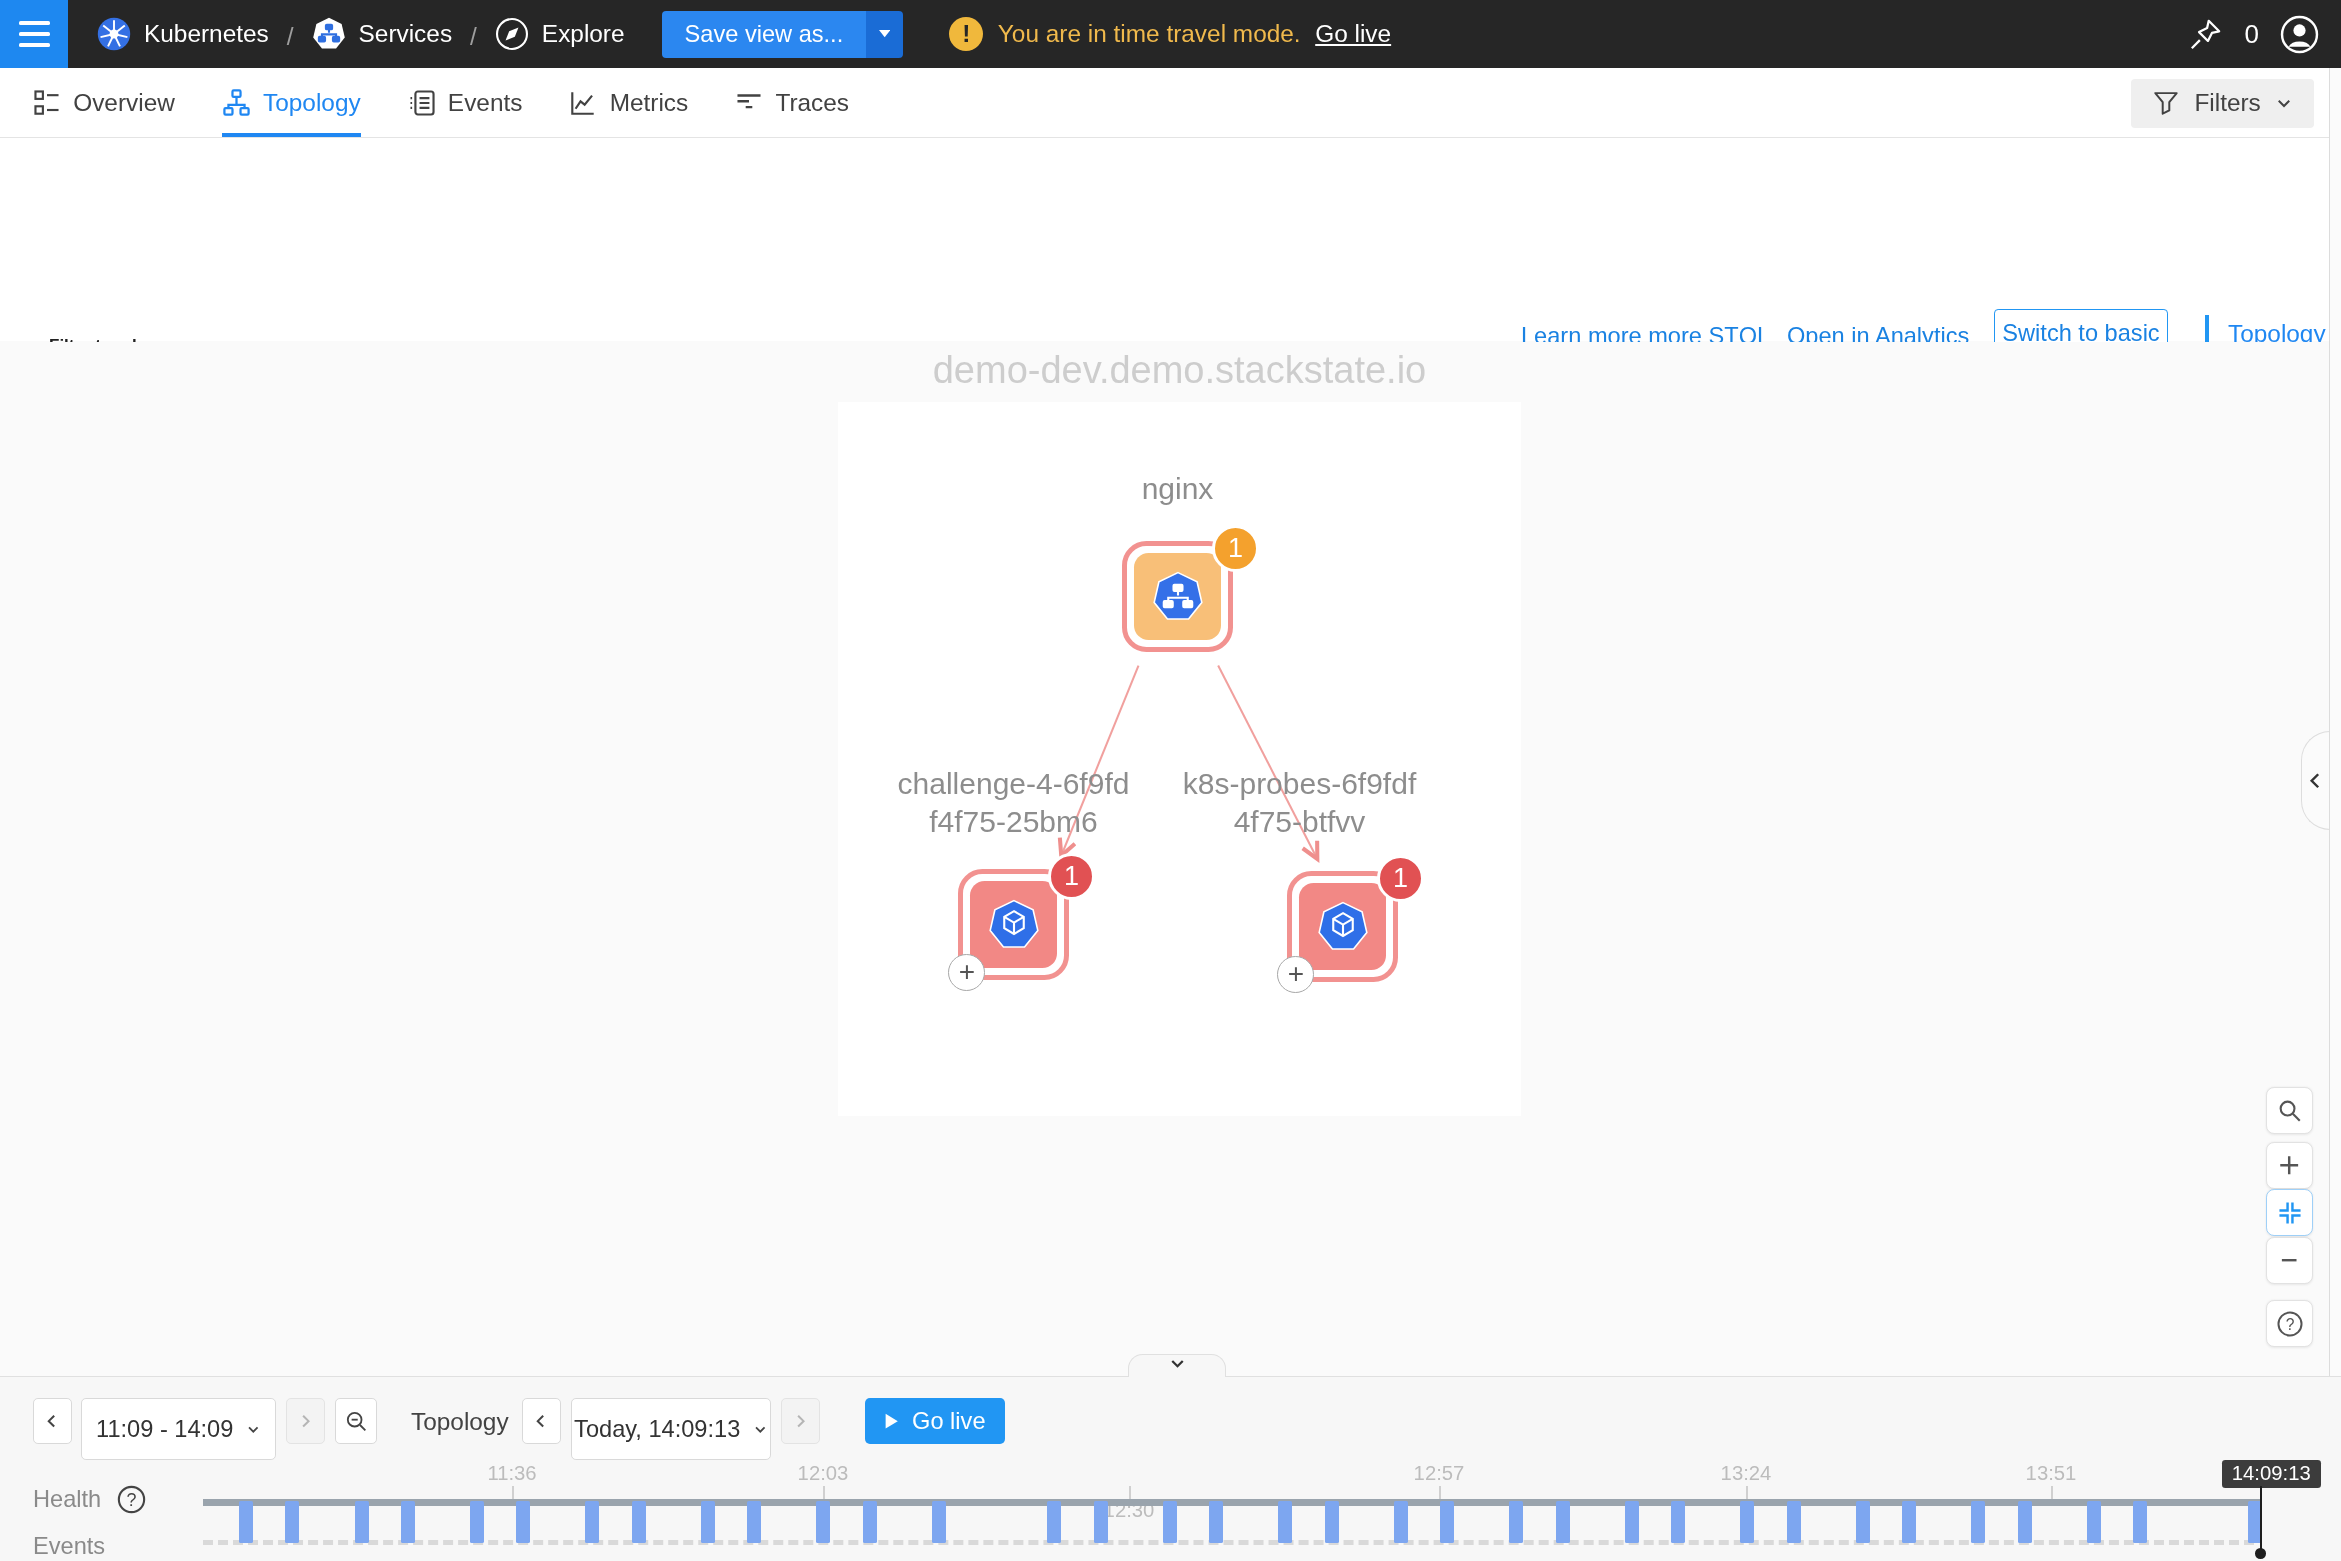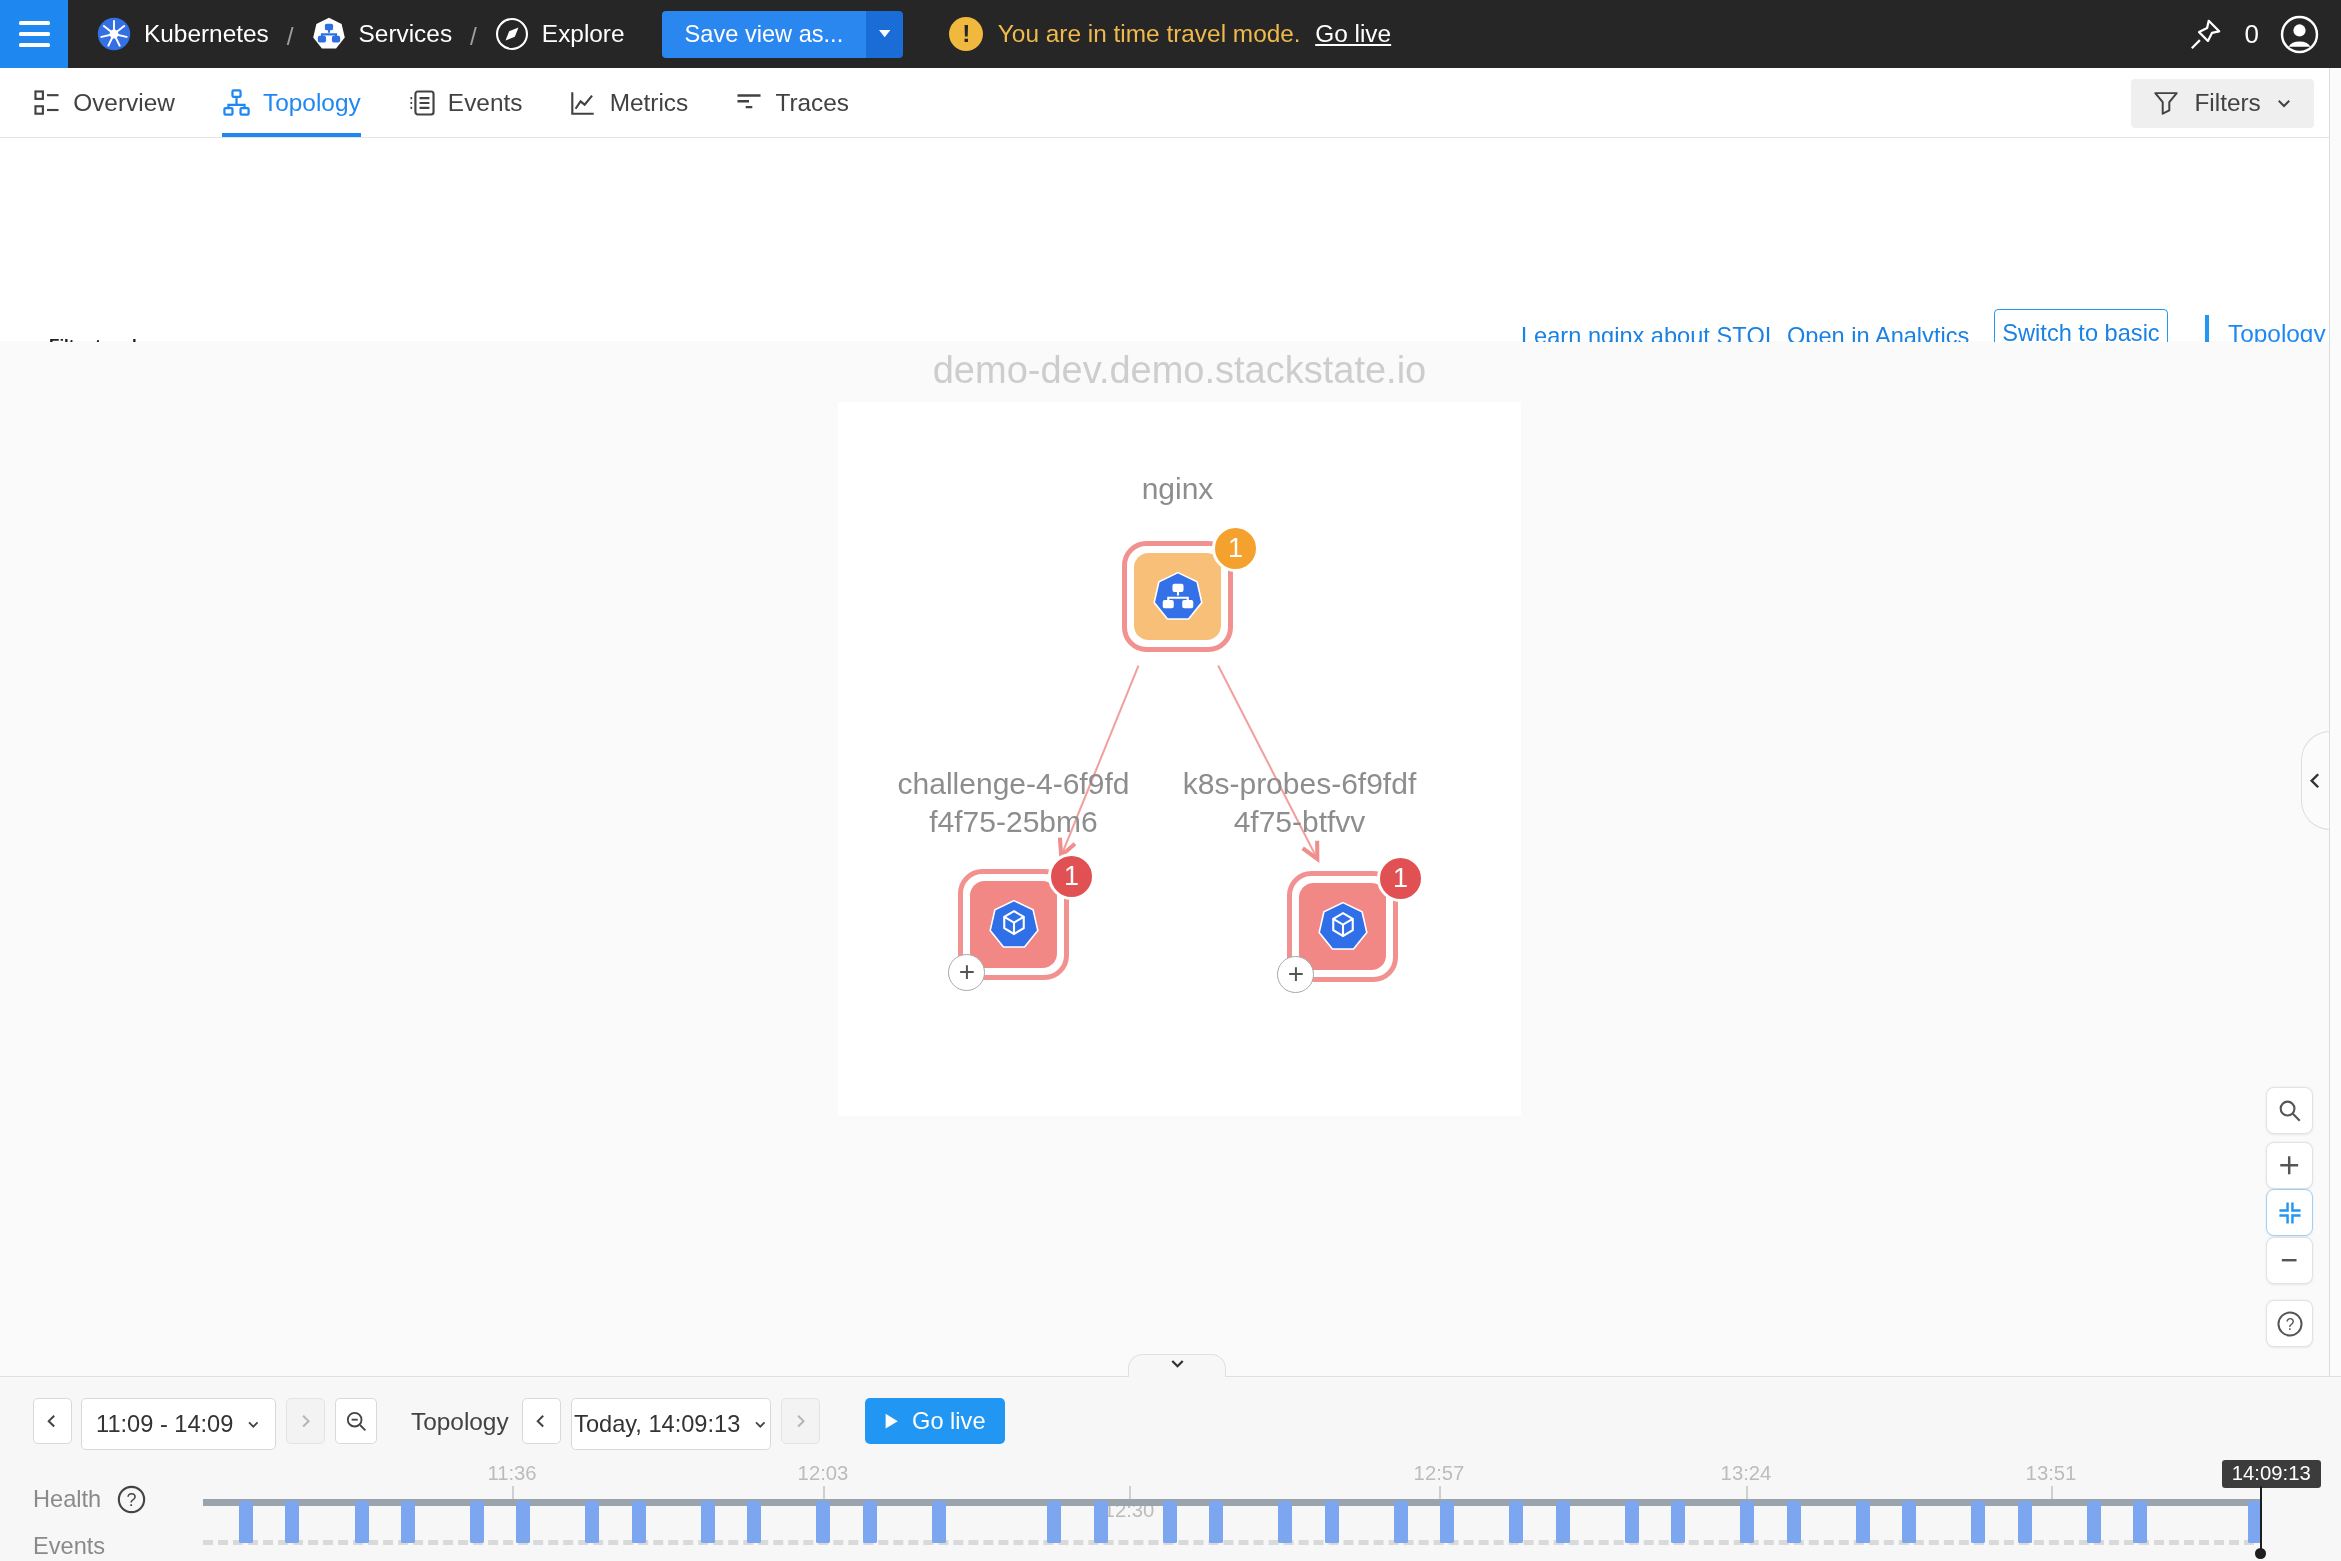--- a/index.html
+++ b/index.html
@@ -83,21 +83,21 @@
 
   
   .bottombar { position:absolute; left:0; top:1376px; width:2342px; height:185px; background:#f7f7f7;
     border-top:1.6px solid #e0e0e0; }
   .collapse-handle { position:absolute; left:1128px; top:-23px; width:98px; height:23px; background:#f7f7f7;
     border:1.6px solid #e0e0e0; border-bottom:none; border-radius:14.6px 14.6px 0 0; display:flex;
     align-items:flex-start; justify-content:center; cursor:pointer; }
   .tb-btn { position:absolute; top:21px; height:46px; background:#fff; border:1.6px solid #d9d9d9; border-radius:4.9px;
     display:flex; align-items:center; justify-content:center; cursor:pointer; color:#444; }
   .tb-btn.disabled { background:#f3f3f3; border-color:#e3e3e3; color:#bbb; }
-  .tb-dd { position:absolute; top:21px; height:52px; background:#fff; border:1.6px solid #d9d9d9; border-radius:4.9px;
+  .tb-dd { position:absolute; top:21px; height:62px; background:#fff; border:1.6px solid #d9d9d9; border-radius:4.9px;
     display:flex; align-items:center; justify-content:center; gap:13px; font-size:23.6px; color:#333; cursor:pointer; }
   .tb-label { position:absolute; top:31px; font-size:24.4px; color:#424242; }
   .golive-btn { position:absolute; left:865px; top:21px; width:140px; height:46px; background:#2196f3; color:#fff;
     border:none; border-radius:4.9px; font-size:23.6px; display:flex; align-items:center; justify-content:center;
     gap:13px; cursor:pointer; }
   .tl-row-label { position:absolute; left:33px; font-size:23.6px; color:#8a8a8a; display:flex; align-items:center; gap:14.6px; }
   .tick-label { position:absolute; top:85px; transform:translateX(-50%); font-size:20.3px; color:#bcbcbc; }
   .tick-mark { position:absolute; top:109px; width:1.6px; height:13px; background:#d0d0d0; }
   .health-bar { position:absolute; left:203px; top:122px; width:2059px; height:7.3px; background:#9aa4ad; }
   .events-base { position:absolute; left:203px; top:163px; width:2051px; border-top:5.7px dashed #d9d9d9; }
@@ -241,21 +241,21 @@
     </svg>
     <span>Filters</span>
     <svg class="chev" width="18" height="18" viewBox="0 0 24 24">
       <path d="M5 9 L12 16 L19 9" stroke="#424242" stroke-width="2.6" fill="none"></path>
     </svg>
   </div>
 </div>
 
 <div class="filterpanel">
   <div class="fp-title">Filter topology</div>
-  <a class="fp-link" style="left:1521px;">Learn nginx about STQL</a>
+  <a class="fp-link" style="left:1521px;">Learn more more STQL</a>
   <a class="fp-link" style="left:1787px;">Open in Analytics</a>
   <div class="fp-switch">Switch to basic</div>
 
   <div class="vnav-bar"></div>
   <div class="vnav-item active" style="top:182px;">Topology</div>
   <div class="vnav-item" style="top:233px;">Events</div>
   <div class="vnav-item" style="top:285px;">Traces</div>
 
   <div class="query-row">
     <input class="query-input" value="(id = &quot;73772262428428&quot;) OR (withNeighborsOf(direction = &quot;both&quot;, components = (id = &quot;73772262428428&quot;), levels = &quot;1&quot;))" style="">

